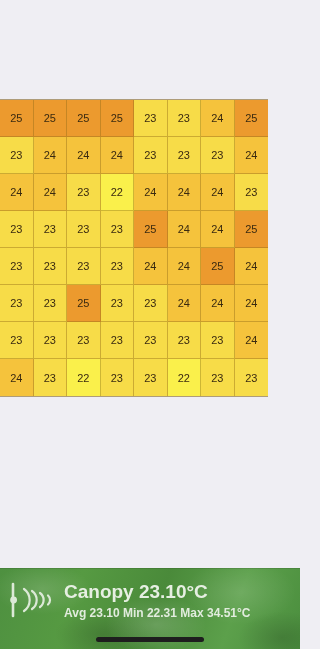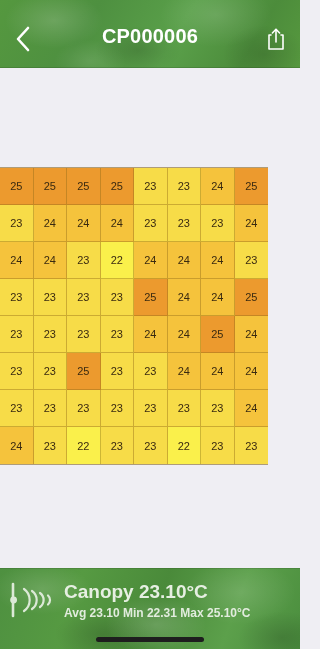--- a/index.html
+++ b/index.html
@@ -142,42 +142,20 @@
     width:108px; height:5px;
     border-radius:3px;
     background:#1E1E1E;
   }
 </style>
 </head>
 <body>
 
 <div id="app">
 
-  <div class="header">
-    <div class="back-btn">
-      <span>
-        <svg width="16" height="26" viewBox="0 0 16 26" fill="none">
-          <path d="M13 2 L3 13 L13 24" stroke="#FFFFFF" stroke-width="2.6" stroke-linecap="round" stroke-linejoin="round"></path>
-        </svg>
-      </span>
-    </div>
-
-    <div class="header-title">CP000006</div>
-
-    <div class="share-btn">
-      <span>
-        <svg width="20" height="24" viewBox="0 0 20 24" fill="none">
-          <path d="M5 8 H3 V22 H17 V8 H15" stroke="#FFFFFF" stroke-width="1.6" stroke-linecap="round" stroke-linejoin="round"></path>
-          <path d="M10 2.5 V15" stroke="#FFFFFF" stroke-width="1.6" stroke-linecap="round"></path>
-          <path d="M6.4 6 L10 2.3 L13.6 6" stroke="#FFFFFF" stroke-width="1.6" stroke-linecap="round" stroke-linejoin="round"></path>
-        </svg>
-      </span>
-    </div>
-    <div class="header-hairline"></div>
-  </div>
 
   <div class="body-area">
     <div class="spacer-top"></div>
     <div class="heatmap" id="heatmap">
         <div class="cell" style="background: rgb(236, 154, 46);">25</div>
         <div class="cell" style="background: rgb(236, 154, 46);">25</div>
         <div class="cell" style="background: rgb(236, 154, 46);">25</div>
         <div class="cell" style="background: rgb(236, 154, 46);">25</div>
         <div class="cell" style="background: rgb(247, 220, 72);">23</div>
         <div class="cell" style="background: rgb(247, 220, 72);">23</div>
@@ -250,18 +228,18 @@
         <path d="M5 4 V36" stroke="#DCE9D7" stroke-width="2.6" stroke-linecap="round"></path>
         <circle cx="5.6" cy="20" r="3.4" fill="#DCE9D7"></circle>
         <path d="M16 9 A13.5 13.5 0 0 1 16 31" stroke="#DCE9D7" stroke-width="2.2" stroke-linecap="round"></path>
         <path d="M24 11 A11 11 0 0 1 24 29" stroke="#DCE9D7" stroke-width="2.2" stroke-linecap="round"></path>
         <path d="M32 13 A8.6 8.6 0 0 1 32 27" stroke="#DCE9D7" stroke-width="2.2" stroke-linecap="round"></path>
         <path d="M40 15.5 A6 6 0 0 1 40 24.5" stroke="#DCE9D7" stroke-width="2.2" stroke-linecap="round"></path>
       </svg>
     </div>
     <div class="footer-text">
       <div class="footer-main">Canopy 23.10°C</div>
-      <div class="footer-sub">Avg 23.10   Min 22.31   Max 25.10°C</div>
+      <div class="footer-sub">Avg 23.10   Min 22.31   Max 34.51°C</div>
     </div>
     <div class="home-indicator"></div>
   </div>
 
 </div>
 
 </body></html>

